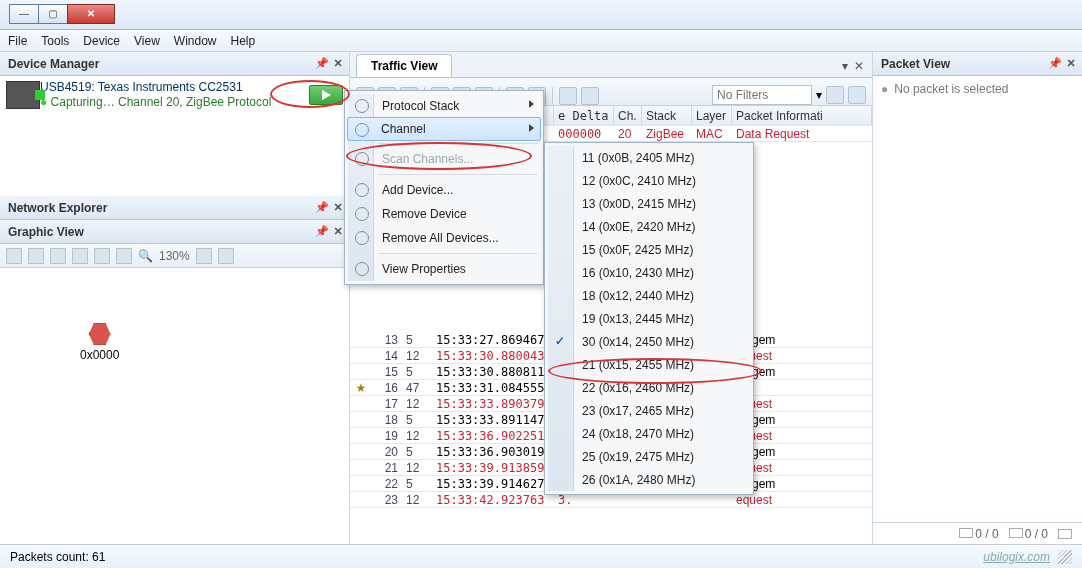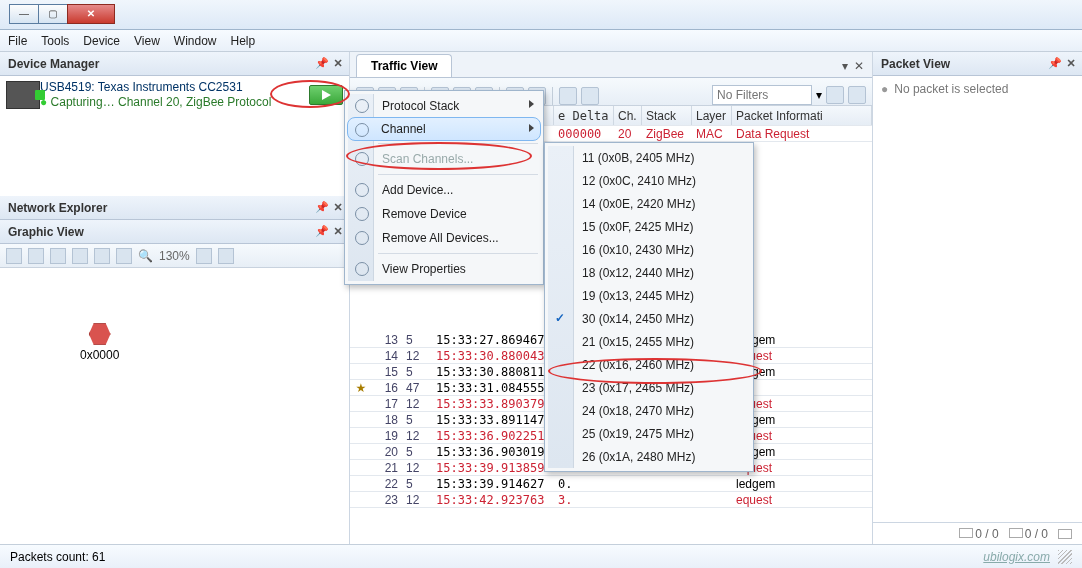--- a/index.html
+++ b/index.html
@@ -84,21 +84,21 @@
 
 .statusbar { height: 24px; border-top: 1px solid #c4cfdb; background: linear-gradient(#f7fbff,#e9f0f9); display: flex; align-items: center; padding: 0 10px; }
 .statusbar .sp { flex: 1; }
 .statusbar .brand { color: #8aa; font-style: italic; text-decoration: underline; }
 .grip { width: 14px; height: 14px; margin-left: 8px; background: repeating-linear-gradient(135deg, #bbb 0 1px, transparent 1px 3px); }
 
 
 .ctxmenu { position: absolute; left: 344px; top: 90px; width: 200px; background: #f5f7f9; border: 1px solid #9fb5cc; box-shadow: 2px 3px 6px rgba(0,0,0,.25); padding: 3px; z-index: 50; }
 .ctxmenu .iconcol { position: absolute; left: 3px; top: 3px; bottom: 3px; width: 26px; background: linear-gradient(#eaf0f7,#dde6f0); border-right: 1px solid #cdd7e2; }
 .ctxmenu .item { position: relative; height: 24px; display: flex; align-items: center; padding-left: 34px; padding-right: 18px; color: #222; }
-.ctxmenu .item.hover { background: linear-gradient(#e2f0ff,#cfe6ff); border: 1px solid #7fb7f0; border-radius: 8px; margin: -1px; padding-left: 33px; }
+.ctxmenu .item.hover { background: linear-gradient(#e2f0ff,#cfe6ff); border: 1px solid #7fb7f0; border-radius: 2px; margin: -1px; padding-left: 33px; }
 .ctxmenu .item.disabled { color: #9aa; }
 .ctxmenu .item .arrow { position: absolute; right: 6px; top: 6px; border-left: 5px solid #444; border-top: 4px solid transparent; border-bottom: 4px solid transparent; }
 .ctxmenu .sep { height: 1px; background: #d4dbe4; margin: 3px 2px 3px 30px; }
 .ctxmenu .ico { position: absolute; left: 7px; top: 5px; width: 14px; height: 14px; border-radius: 50%; border: 1px solid #7a8fa5; }
 
 
 .submenu { position: absolute; left: 544px; top: 142px; width: 210px; max-height: 380px; background: #f5f7f9; border: 1px solid #9fb5cc; box-shadow: 2px 3px 6px rgba(0,0,0,.25); padding: 3px; z-index: 60; }
 .submenu .iconcol { position: absolute; left: 3px; top: 3px; bottom: 3px; width: 26px; background: linear-gradient(#eaf0f7,#dde6f0); border-right: 1px solid #cdd7e2; }
 .submenu .sitem { position: relative; height: 23px; display: flex; align-items: center; padding-left: 34px; color: #222; }
 .submenu .sitem.sel .chk { position: absolute; left: 7px; top: 4px; width: 14px; height: 14px; color: #1565c0; font-weight: bold; }
@@ -432,20 +432,23 @@
 <div class="submenu">
   <div class="iconcol"></div>
   <div id="sub-items">
       <div class="sitem">
         <span>11 (0x0B, 2405 MHz)</span>
       </div>
       <div class="sitem">
         <span>12 (0x0C, 2410 MHz)</span>
       </div>
       <div class="sitem">
+        <span>13 (0x0D, 2415 MHz)</span>
+      </div>
+      <div class="sitem">
         <span>14 (0x0E, 2420 MHz)</span>
       </div>
       <div class="sitem">
         <span>15 (0x0F, 2425 MHz)</span>
       </div>
       <div class="sitem">
         <span>16 (0x10, 2430 MHz)</span>
       </div>
       <div class="sitem">
         <span>18 (0x12, 2440 MHz)</span>

